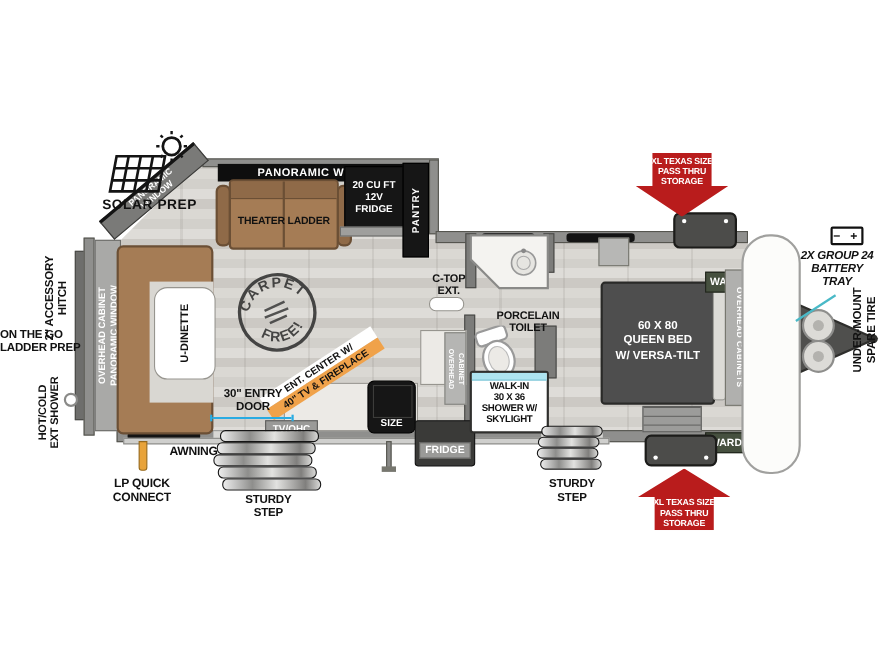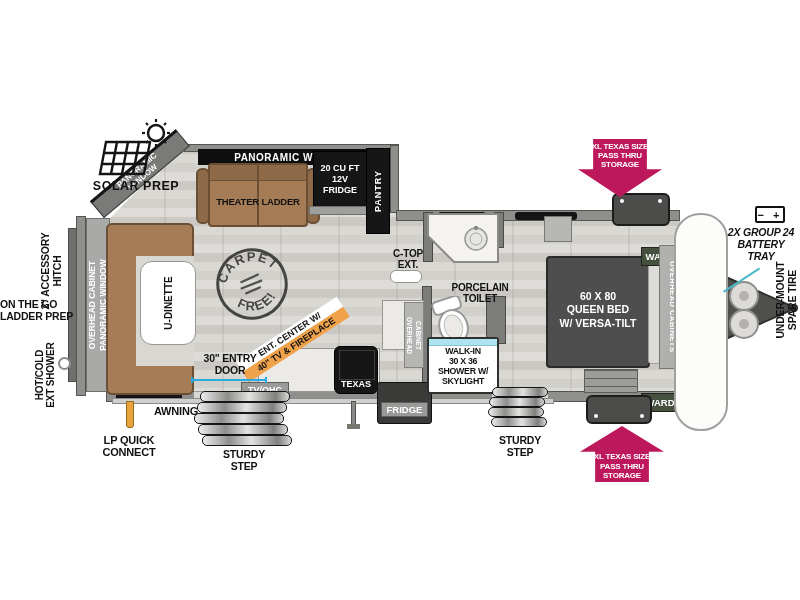--- a/index.html
+++ b/index.html
@@ -14,21 +14,21 @@
   .floor{background:
     repeating-linear-gradient(90deg, rgba(110,105,98,0.12) 0 2px, rgba(0,0,0,0) 2px 58px),
     repeating-linear-gradient(0deg, #dedcd8 0 9px, #d2d0cb 9px 18px, #dad8d3 18px 27px, #ccc9c4 27px 36px);}
   .brown{background:#a57c55;border:2px solid #6b4f35;box-sizing:border-box;}
   .counter{background:#eceae6;border:1.5px solid #97958f;box-sizing:border-box;}
   .darkbox{background:#161616;border:1.5px solid #000;box-sizing:border-box;color:#fff;}
   .tag{background:#9a9a98;border:1px solid #5e5e5c;color:#fff;font-weight:bold;
        display:flex;align-items:center;justify-content:center;box-sizing:border-box;}
   .vtext{display:flex;align-items:center;justify-content:center;text-align:center;}
   .rot90{transform:rotate(-90deg);}
-  .arrow{background:#be185d;color:#fff;font-weight:bold;text-align:center;}
+  .arrow{background:#b91c1c;color:#fff;font-weight:bold;text-align:center;}
   .tread{position:absolute;height:11px;border:1px solid #161616;border-radius:5px;box-sizing:border-box;
          background:linear-gradient(90deg,#ececec,#8e8e8c 30%,#e2e2e0 55%,#807f7d 85%,#d8d8d6);}
   .dot{position:absolute;width:4px;height:4px;border-radius:50%;background:#fff;}
   .wardbox{background:#46503f;border:1.5px solid #20241c;box-sizing:border-box;color:#fff;
            display:flex;align-items:center;justify-content:center;font-weight:bold;margin-top:23px;}
 </style>
 </head>
 <body>
 
 <div id="stage">
@@ -108,21 +108,21 @@
   <div class="abs darkbox" style="left:366px;top:148px;width:24px;height:86px;"></div>
   <div class="abs vtext rot90" style="left:340px;top:184px;width:76px;height:14px;color:#fff;font-weight:bold;font-size:9px;letter-spacing:1px;">PANTRY</div>
 
   <div class="abs counter" style="left:258px;top:348px;width:122px;height:44px;"></div>
   <div class="abs counter" style="left:382px;top:300px;width:42px;height:50px;"></div>
   <div class="abs" style="left:404px;top:302px;width:20px;height:66px;background:#b5b5b3;border:1px solid #84847f;box-sizing:border-box;"></div>
   <div class="abs ml" style="left:405px;top:304px;width:18px;height:62px;writing-mode:vertical-lr;color:#fff;font-weight:bold;font-size:6.5px;line-height:1.3;text-align:center;">OVERHEAD
 CABINET</div>
   <div class="abs darkbox" style="left:334px;top:346px;width:44px;height:48px;border-radius:6px;"></div>
   <div class="abs" style="left:339px;top:350px;width:34px;height:28px;border:1px solid #3c3c3a;"></div>
-  <div class="abs vtext" style="left:334px;top:377px;width:44px;height:14px;color:#fff;font-weight:bold;font-size:9px;">TEXAS</div>
+  <div class="abs vtext" style="left:334px;top:377px;width:44px;height:14px;color:#fff;font-weight:bold;font-size:9px;">SIZE</div>
   <div class="abs tag" style="left:241px;top:382px;width:48px;height:15px;font-size:9px;">TV/OHC</div>
 
   <div class="abs" style="left:377px;top:382px;width:55px;height:42px;background:#3a3a38;border:1.5px solid #111;border-radius:3px;box-sizing:border-box;"></div>
   <div class="abs tag" style="left:381px;top:402px;width:47px;height:15px;font-size:9.5px;">FRIDGE</div>
 
   <div class="abs" style="left:236px;top:362px;width:120px;transform:rotate(-33deg);transform-origin:0 0;">
     <div style="background:#fff;color:#111;font-weight:bold;font-size:9px;text-align:center;padding:1px 2px;">ENT. CENTER W/</div>
     <div style="background:#f0a24a;color:#111;font-weight:bold;font-size:9px;text-align:center;padding:1px 2px;">40" TV &amp; FIREPLACE</div>
   </div>
 

